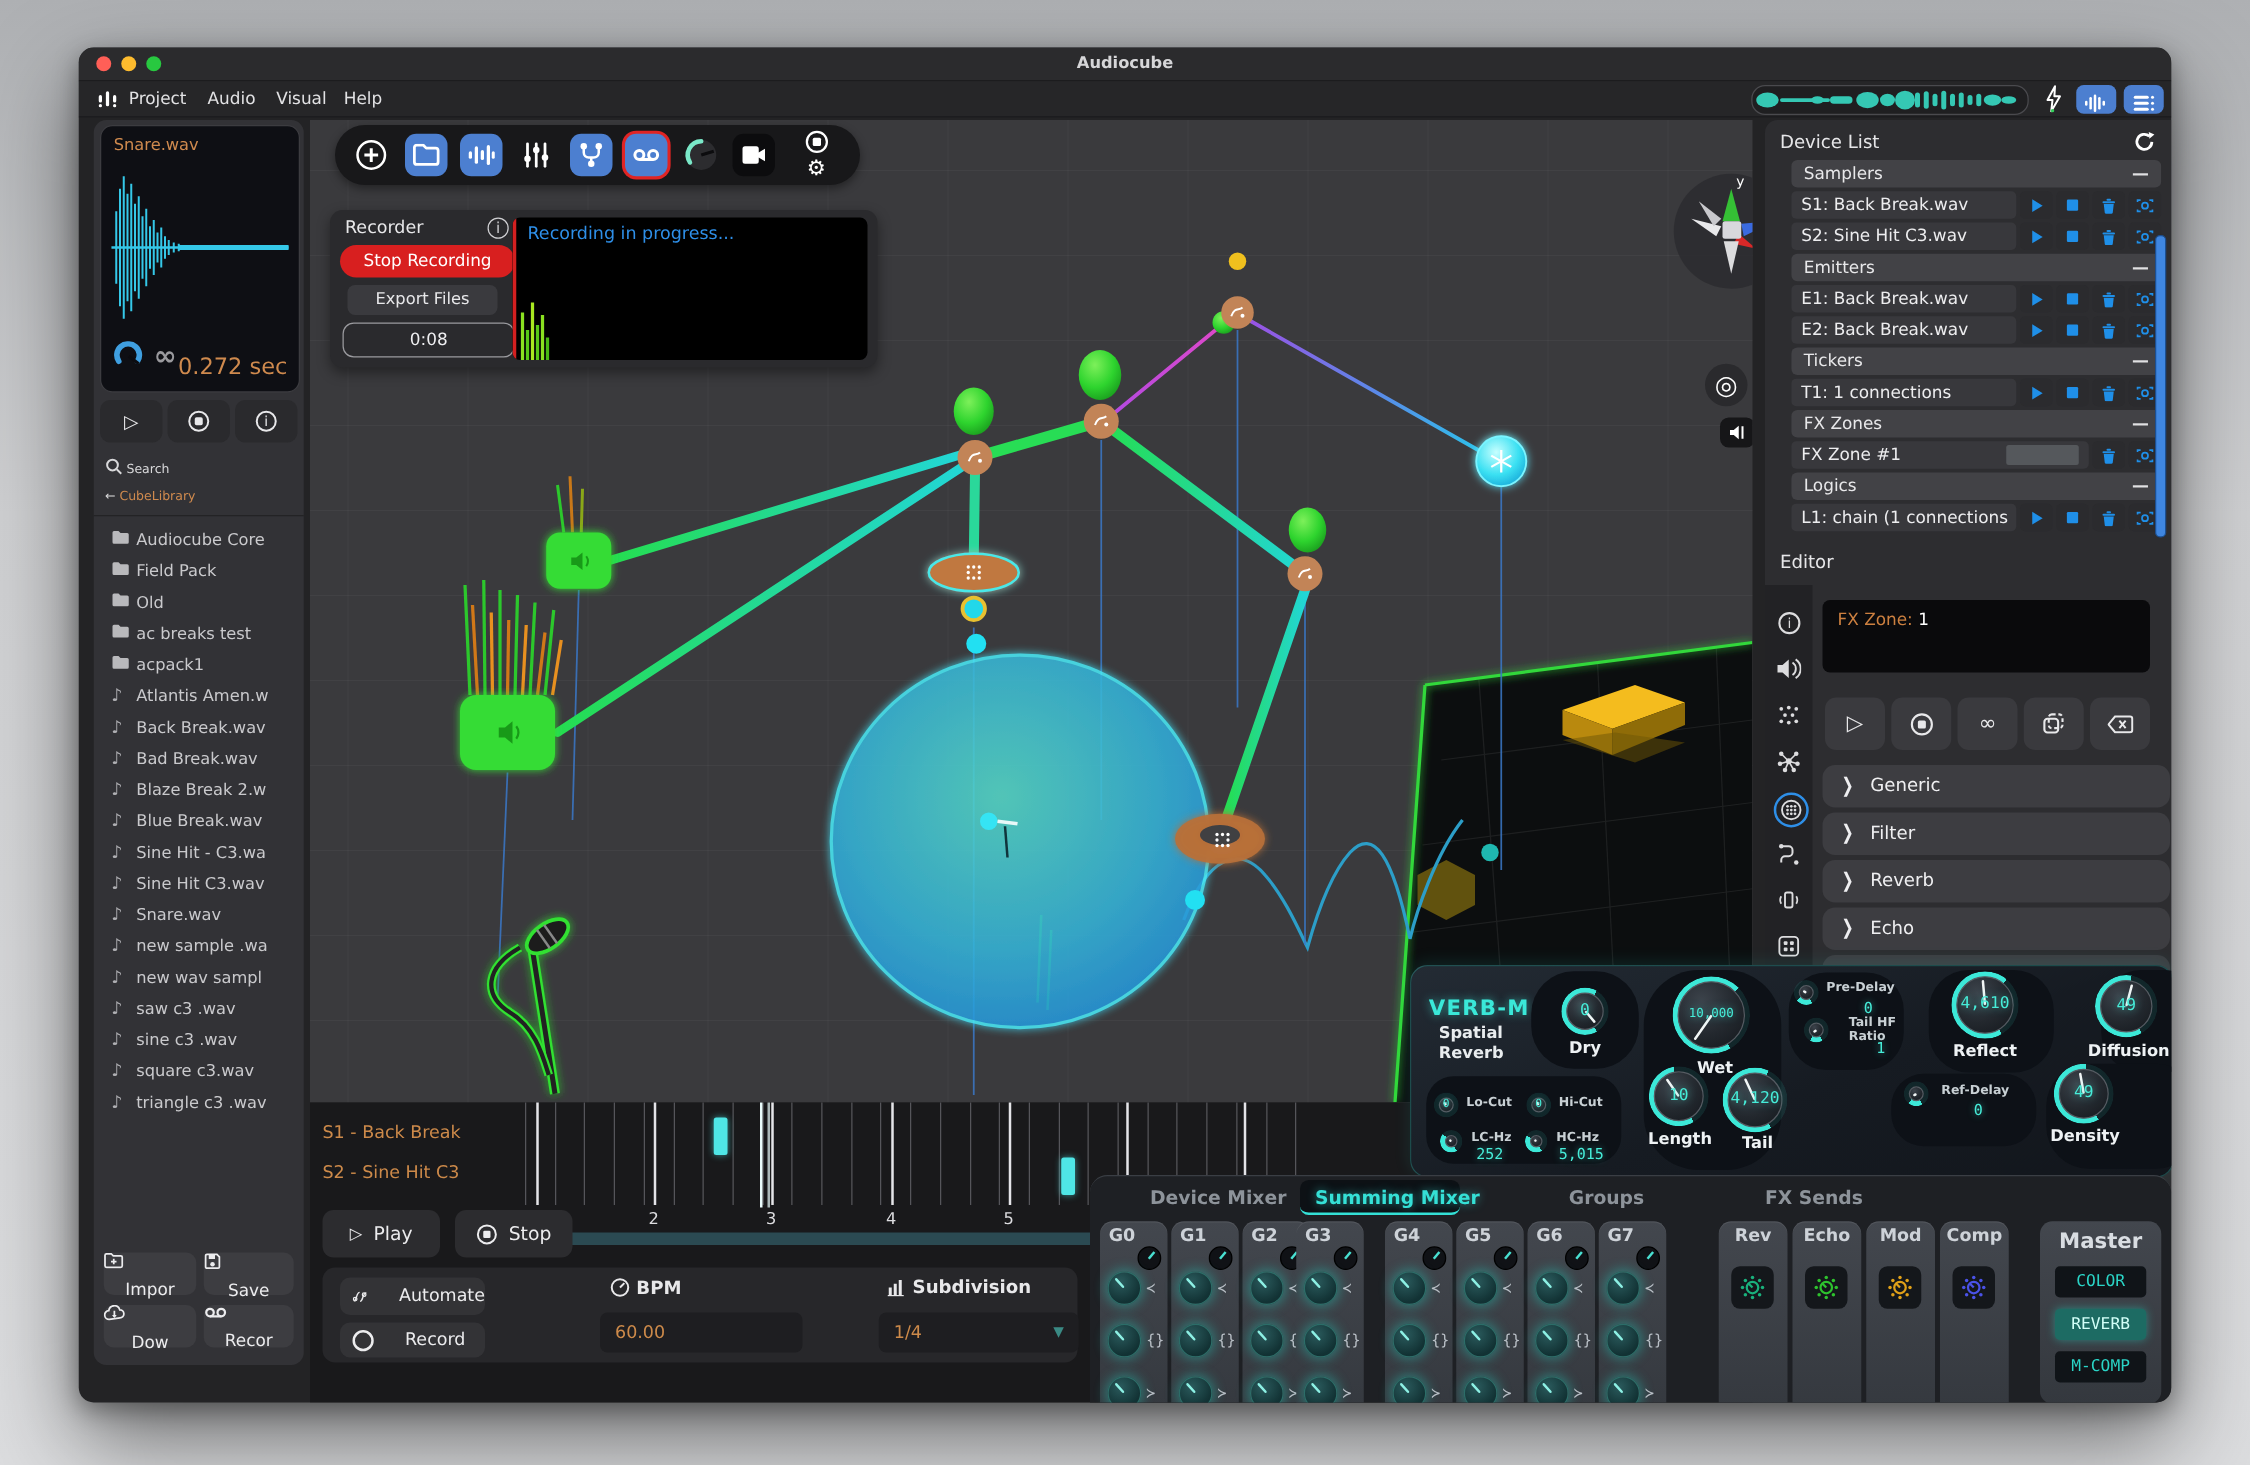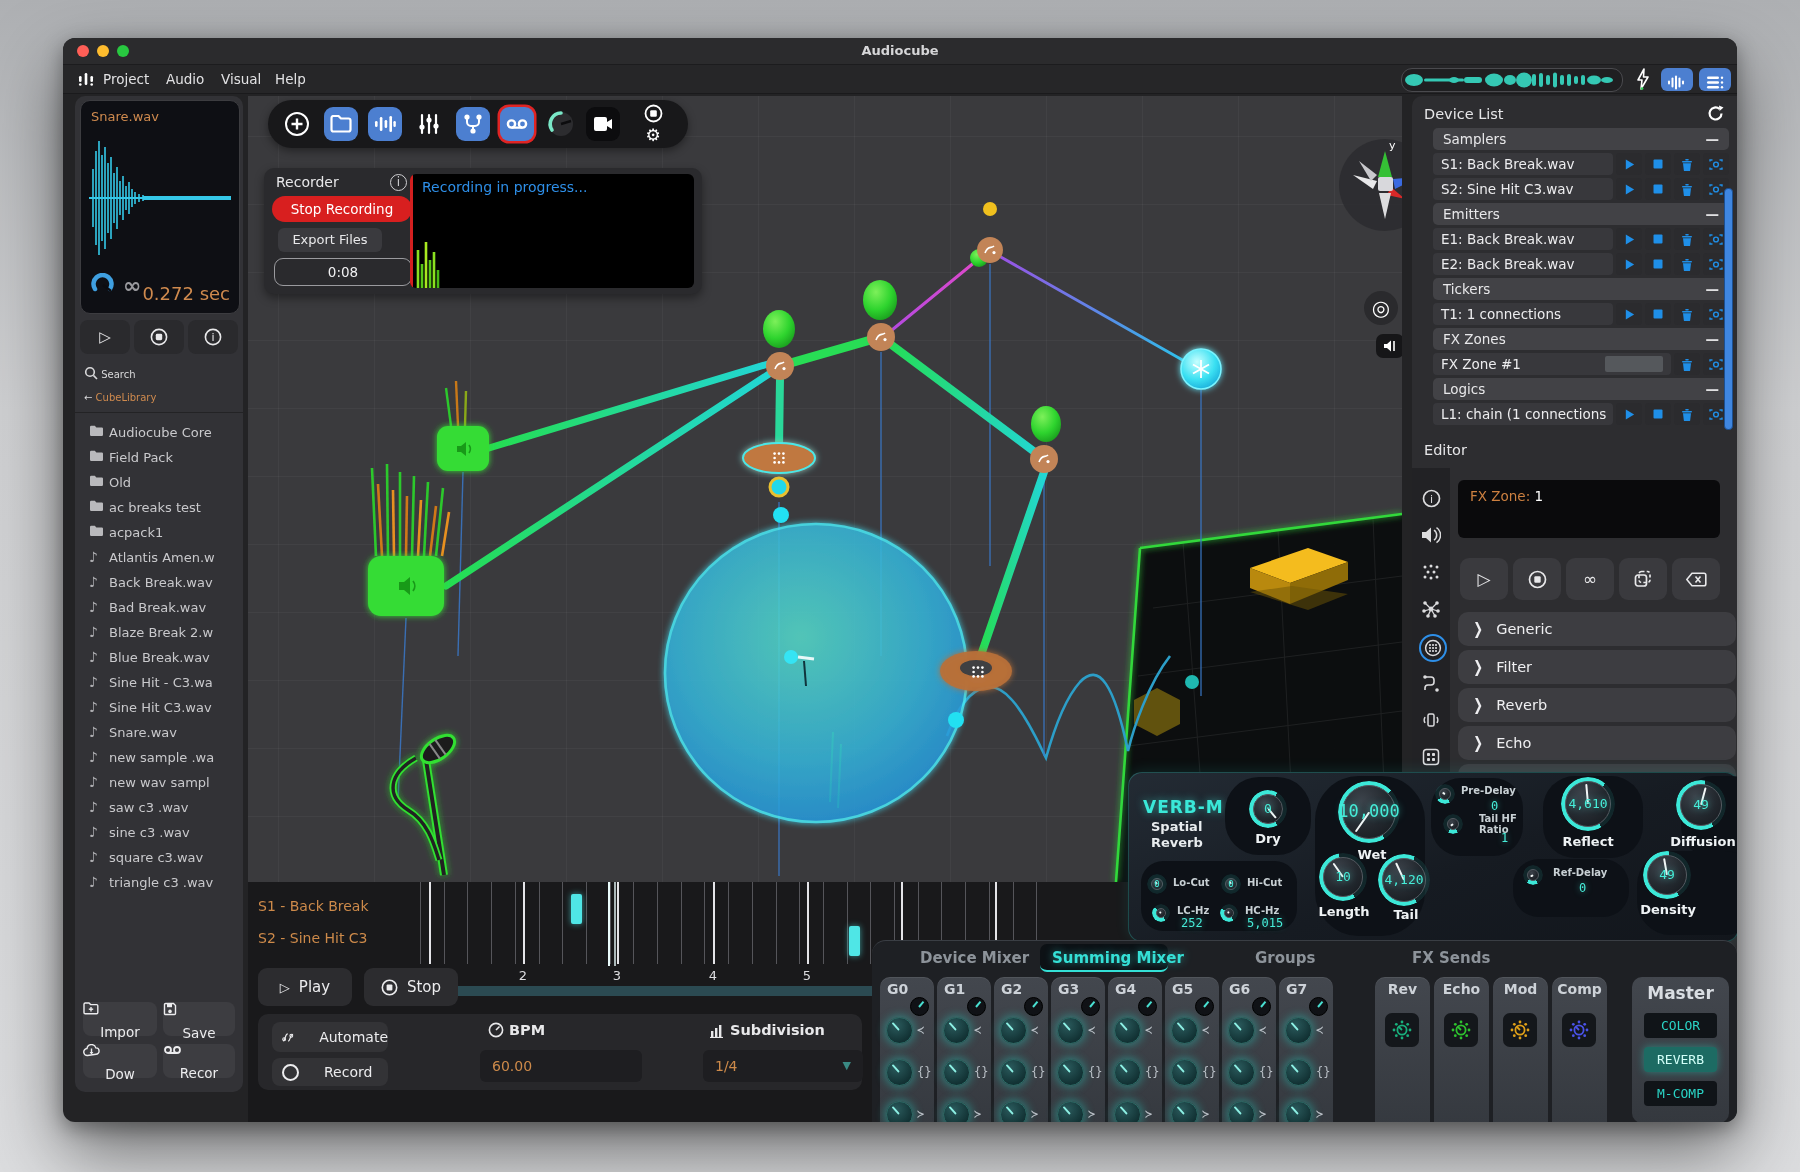--- a/index.html
+++ b/index.html
@@ -38,21 +38,21 @@
             background-size:96px 68px;background-position:30px 40px;}
   .toolbar{position:absolute;left:20px;top:4px;width:420px;height:48px;background:#18181a;border-radius:26px;box-shadow:0 3px 8px rgba(0,0,0,.4);}
   .tb-btn{position:absolute;top:7px;width:34px;height:34px;border-radius:9px;display:flex;align-items:center;justify-content:center;}
   .tb-blue{background:#4c7fd0;}
   .tb-rec{background:#4c7fd0;box-shadow:0 0 0 2.5px #e02424;}
   .tb-dark{background:#0c0c0e;}
   .recorder{position:absolute;left:16px;top:72px;width:438px;height:126px;background:#2a2a2d;border-radius:10px;box-shadow:0 4px 10px rgba(0,0,0,.4);}
   .rec-title{position:absolute;left:12px;top:6px;color:#e8e8ea;font-size:14px;}
   .rec-info{position:absolute;left:126px;top:6px;color:#cfcfd2;font-size:12px;border:1.4px solid #cfcfd2;border-radius:50%;width:15px;height:15px;text-align:center;line-height:15px;}
   .rec-stop{position:absolute;left:8px;top:28px;width:140px;height:26px;background:#d81f1f;border-radius:13px;color:#fff;font-size:13.5px;text-align:center;line-height:26px;}
-  .rec-exp{position:absolute;left:14px;top:60px;width:104px;height:24px;background:#3a3a3e;border-radius:6px;color:#e8e8ea;font-size:13px;text-align:center;line-height:24px;}
+  .rec-exp{position:absolute;left:14px;top:60px;width:120px;height:24px;background:#3a3a3e;border-radius:6px;color:#e8e8ea;font-size:13px;text-align:center;line-height:24px;}
   .rec-time{position:absolute;left:10px;top:90px;width:136px;height:26px;border:1.5px solid #9a9a9e;border-radius:9px;color:#f0f0f2;font-size:13.5px;text-align:center;line-height:26px;}
   .rec-screen{position:absolute;left:146px;top:6px;width:284px;height:114px;background:#000;border-radius:6px;overflow:hidden;}
   .rec-status{position:absolute;left:12px;top:5px;color:#2e8fe8;font-size:14px;}
   .vp-round{position:absolute;border-radius:50%;background:#2a2a2d;display:flex;align-items:center;justify-content:center;}
   
   .rpanel{position:absolute;left:1349px;top:58px;width:325px;height:888px;background:#2d2d30;border-radius:10px 0 0 0;}
   .rp-title{position:absolute;left:12px;color:#e6e6e8;font-size:14.5px;}
   .dl-row{position:relative;margin:0 0 3px 0;height:22px;display:flex;gap:3px;}
   .dl-sec{background:#424246;border-radius:5px;color:#e8e8ea;font-size:13.5px;line-height:22px;padding:0 10px;flex:1;display:flex;}
   .dl-sec .minus{margin-left:auto;color:#e0e0e2;font-weight:bold;}
@@ -1051,21 +1051,21 @@
             <div class="ring"></div>
             <div class="kbody"></div>
             <div class="kptr" style="transform:rotate(140deg)"></div>
             <span class="kval" style="font-size:13px">0</span>
           </div>
           <div class="vlabel" style="left: 139px; top: 58px;">Dry</div>
           <div class="vknob" style="left: 209px; top: 8px; width: 62px; height: 62px; --arc: 255deg; --pa: 215deg;">
             <div class="ring"></div>
             <div class="kbody"></div>
             <div class="kptr" style="transform:rotate(215deg)"></div>
-            <span class="kval" style="font-size:17px">10,000</span>
+            <span class="kval" style="font-size:10px">10,000</span>
           </div>
           <div class="vlabel" style="left: 243px; top: 74px;">Wet</div>
           <div class="vknob" style="left: 190px; top: 80px; width: 48px; height: 48px; --arc: 200deg; --pa: -35deg;">
             <div class="ring"></div>
             <div class="kbody"></div>
             <div class="kptr" style="transform:rotate(-35deg)"></div>
             <span class="kval" style="font-size:13px">10</span>
           </div>
           <div class="vlabel" style="left: 215px; top: 131px;">Length</div>
           <div class="vknob" style="left: 249px; top: 81px; width: 52px; height: 52px; --arc: 235deg; --pa: -25deg;">
@@ -1277,21 +1277,21 @@
           <div class="strip" style="left: 122px; width: 54px;">
             <span class="slabel">G2</span>
             <div class="topknob"></div>
             <div class="mknob" style="left:6px;top:40px"></div>
             <span class="mrow-ic" style="left:37px;top:calc(40px + 6px)">≺</span>
             <div class="mknob" style="left:6px;top:82px"></div>
             <span class="mrow-ic" style="left:37px;top:calc(82px + 6px)">{}</span>
             <div class="mknob" style="left:6px;top:124px"></div>
             <span class="mrow-ic" style="left:37px;top:calc(124px + 6px)">≻</span>
           </div>
-          <div class="strip" style="left: 179px; width: 54px;">
+          <div class="strip" style="left: 165px; width: 54px;">
             <span class="slabel">G3</span>
             <div class="topknob"></div>
             <div class="mknob" style="left:6px;top:40px"></div>
             <span class="mrow-ic" style="left:37px;top:calc(40px + 6px)">≺</span>
             <div class="mknob" style="left:6px;top:82px"></div>
             <span class="mrow-ic" style="left:37px;top:calc(82px + 6px)">{}</span>
             <div class="mknob" style="left:6px;top:124px"></div>
             <span class="mrow-ic" style="left:37px;top:calc(124px + 6px)">≻</span>
           </div>
           <div class="strip" style="left: 236px; width: 54px;">

